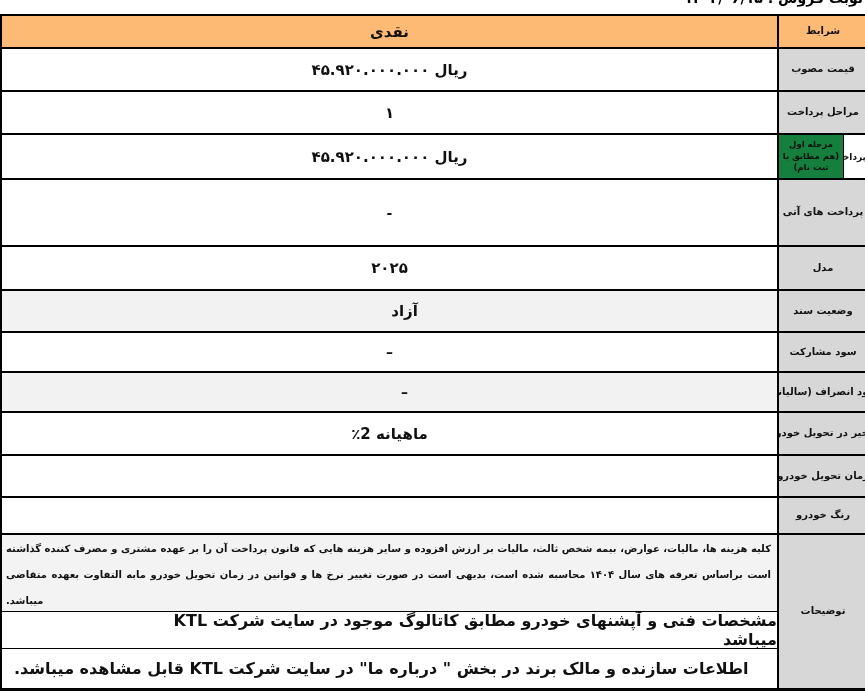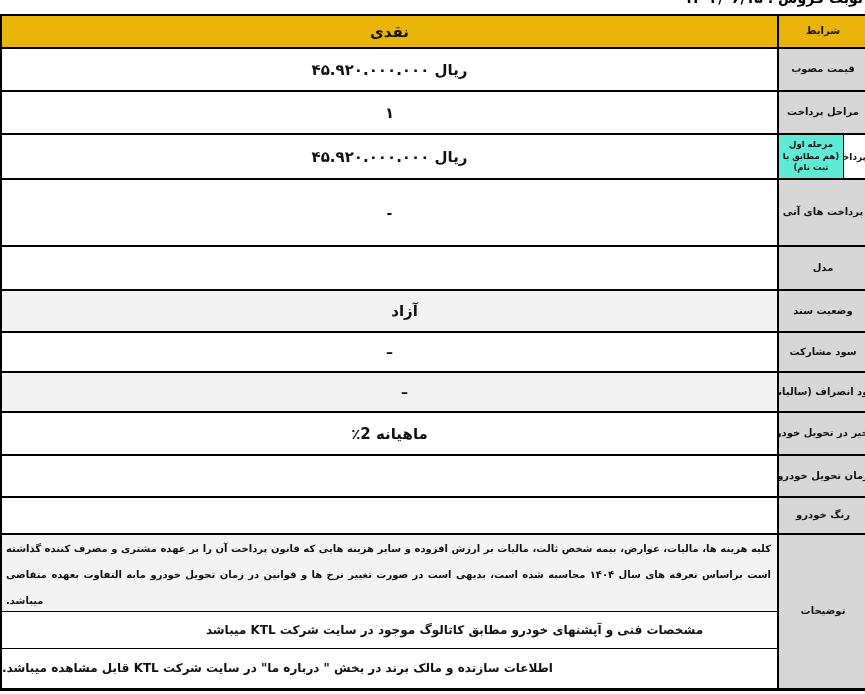--- a/index.html
+++ b/index.html
@@ -35,45 +35,45 @@
     width:90px; min-width:90px;
     background:#d7d7d7;
     border-left:2px solid #000;   
     font-size:10px; text-align:center; line-height:1.25;
     white-space:nowrap;
   }
   .val { flex:1; font-size:15px; text-align:center; }
   .val.num { direction:ltr; }        
   .val.alt { background:#f2f2f2;padding-left:30px; }
   .val.dash { font-size:14px; }
-  .hdr .val, .hdr .lbl { background:#eab308; }
+  .hdr .val, .hdr .lbl { background:#fdba74; }
 
   
   .pay-outer {
     width:24px; min-width:24px; background:#fff;
     border-left:1px solid #000;
     font-size:9px; white-space:nowrap; overflow:hidden;
     justify-content:flex-start; padding-right:1px;
   }
   .pay-stage {
-    width:66px; min-width:66px; background:#5eead4;
+    width:66px; min-width:66px; background:#15803d;
     border-left:2px solid #000;
     flex-direction:column; font-size:8.5px; line-height:1.35; text-align:center;
   }
 
   
   .notes-body { flex:1; display:flex; flex-direction:column; }
   .note-para {
     height:78px; background:#f3f3f3; border-bottom:1px solid #000;
     direction:rtl; text-align:justify; text-align-last:left;
     font-size:10px; line-height:26px; padding:1px 6px 0 4px; overflow:hidden;
   }
-  .note-line { display:flex; align-items:center; overflow:hidden; font-size:12px; direction:rtl; }
+  .note-line { display:flex; align-items:center; overflow:hidden; font-size:16px; direction:rtl; }
   .note-line-1 { height:38px; border-bottom:1px solid #000; justify-content:center; padding-left:130px; }
-  .note-line-2 { height:40px; justify-content:flex-start; flex-direction:row-reverse; padding-left:0; }
+  .note-line-2 { height:40px; justify-content:flex-start; flex-direction:row-reverse; padding-left:12px; }
   .notes-row { border-bottom:3px solid #000; }
 </style>
 </head>
 <body>
 
 <div class="page">
 
   <div class="clip-header">نوبت فروش : ۱۴۰۴/۰۶/۱۵</div>
 
   <div class="tbl">
@@ -102,20 +102,21 @@
       <div class="cell val num">۴۵.۹۲۰.۰۰۰.۰۰۰ ریال</div>
     </div>
 
     <div class="row" style="height:67px">
       <div class="cell lbl">پرداخت های آتی</div>
       <div class="cell val dash">-</div>
     </div>
 
     <div class="row" style="height:44px">
       <div class="cell lbl">مدل</div>
+      <div class="cell val num">۲۰۲۵</div>
     </div>
 
     <div class="row" style="height:42px">
       <div class="cell lbl">وضعیت سند</div>
       <div class="cell val alt">آزاد</div>
     </div>
 
     <div class="row" style="height:40px">
       <div class="cell lbl">سود مشارکت</div>
       <div class="cell val dash">–</div>

